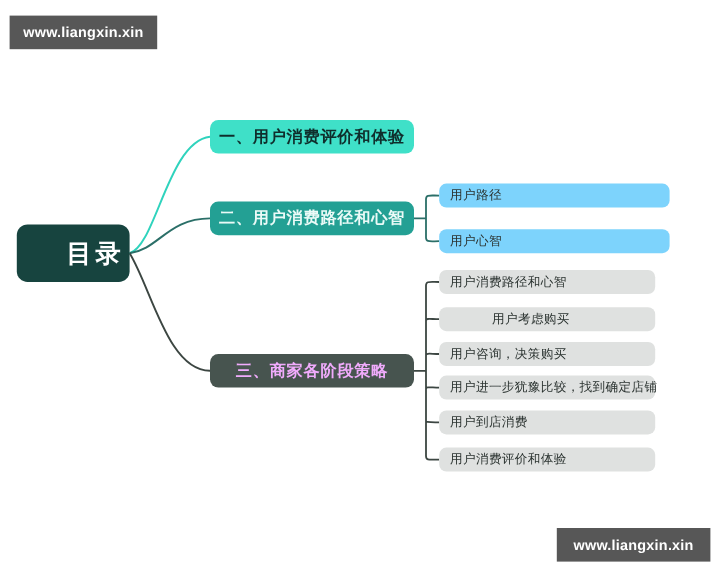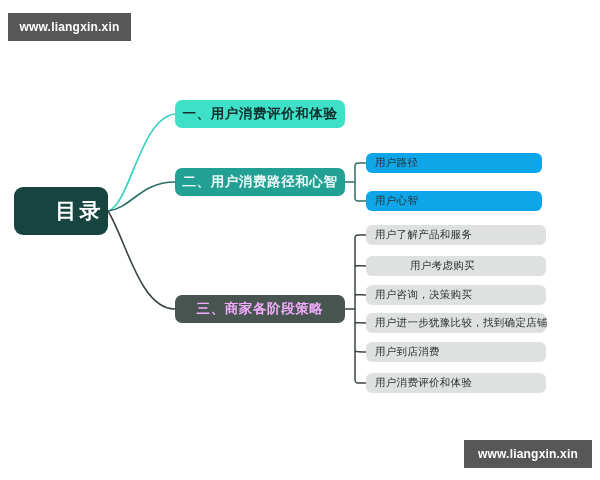--- a/index.html
+++ b/index.html
@@ -76,22 +76,22 @@
   .leaf {
     left: 366px;
     height: 20px;
     border-radius: 6px;
     padding-left: 9px;
     font-size: 10.5px;
     color: #2b3330;
     letter-spacing: 0.3px;
   }
   .leaf-teal {
-    background: #0ea5e9;
-    width: 176px;
+    background: #7dd3fc;
+    width: 192px;
   }
   .leaf-gray {
     background: #dfe1e0;
     width: 180px;
   }
   
   .watermark {
     position: absolute;
     background: #575757;
     color: #ffffff;
@@ -144,21 +144,21 @@
 
   <div class="node branch branch-1">一、用户消费评价和体验</div>
 
   <div class="node branch branch-2">二、用户消费路径和心智</div>
 
   <div class="node leaf leaf-teal" style="top:153px;">用户路径</div>
   <div class="node leaf leaf-teal" style="top:191px;">用户心智</div>
 
   <div class="node branch branch-3">三、商家各阶段策略</div>
 
-  <div class="node leaf leaf-gray" style="top:225px;">用户了解产品和服务</div>
+  <div class="node leaf leaf-gray" style="top:225px;">用户消费路径和心智</div>
   <div class="node leaf leaf-gray" style="top:256px;padding-left:44px;">用户考虑购买</div>
   <div class="node leaf leaf-gray" style="top:285px;">用户咨询，决策购买</div>
   <div class="node leaf leaf-gray" style="top:313px;">用户进一步犹豫比较，找到确定店铺</div>
   <div class="node leaf leaf-gray" style="top:373px;">用户消费评价和体验</div>
   <div class="node leaf leaf-gray" style="top:342px;">用户到店消费</div>
 
   <div class="watermark watermark-top">www.liangxin.xin</div>
   <div class="watermark watermark-bottom">www.liangxin.xin</div>
 
 </div>

